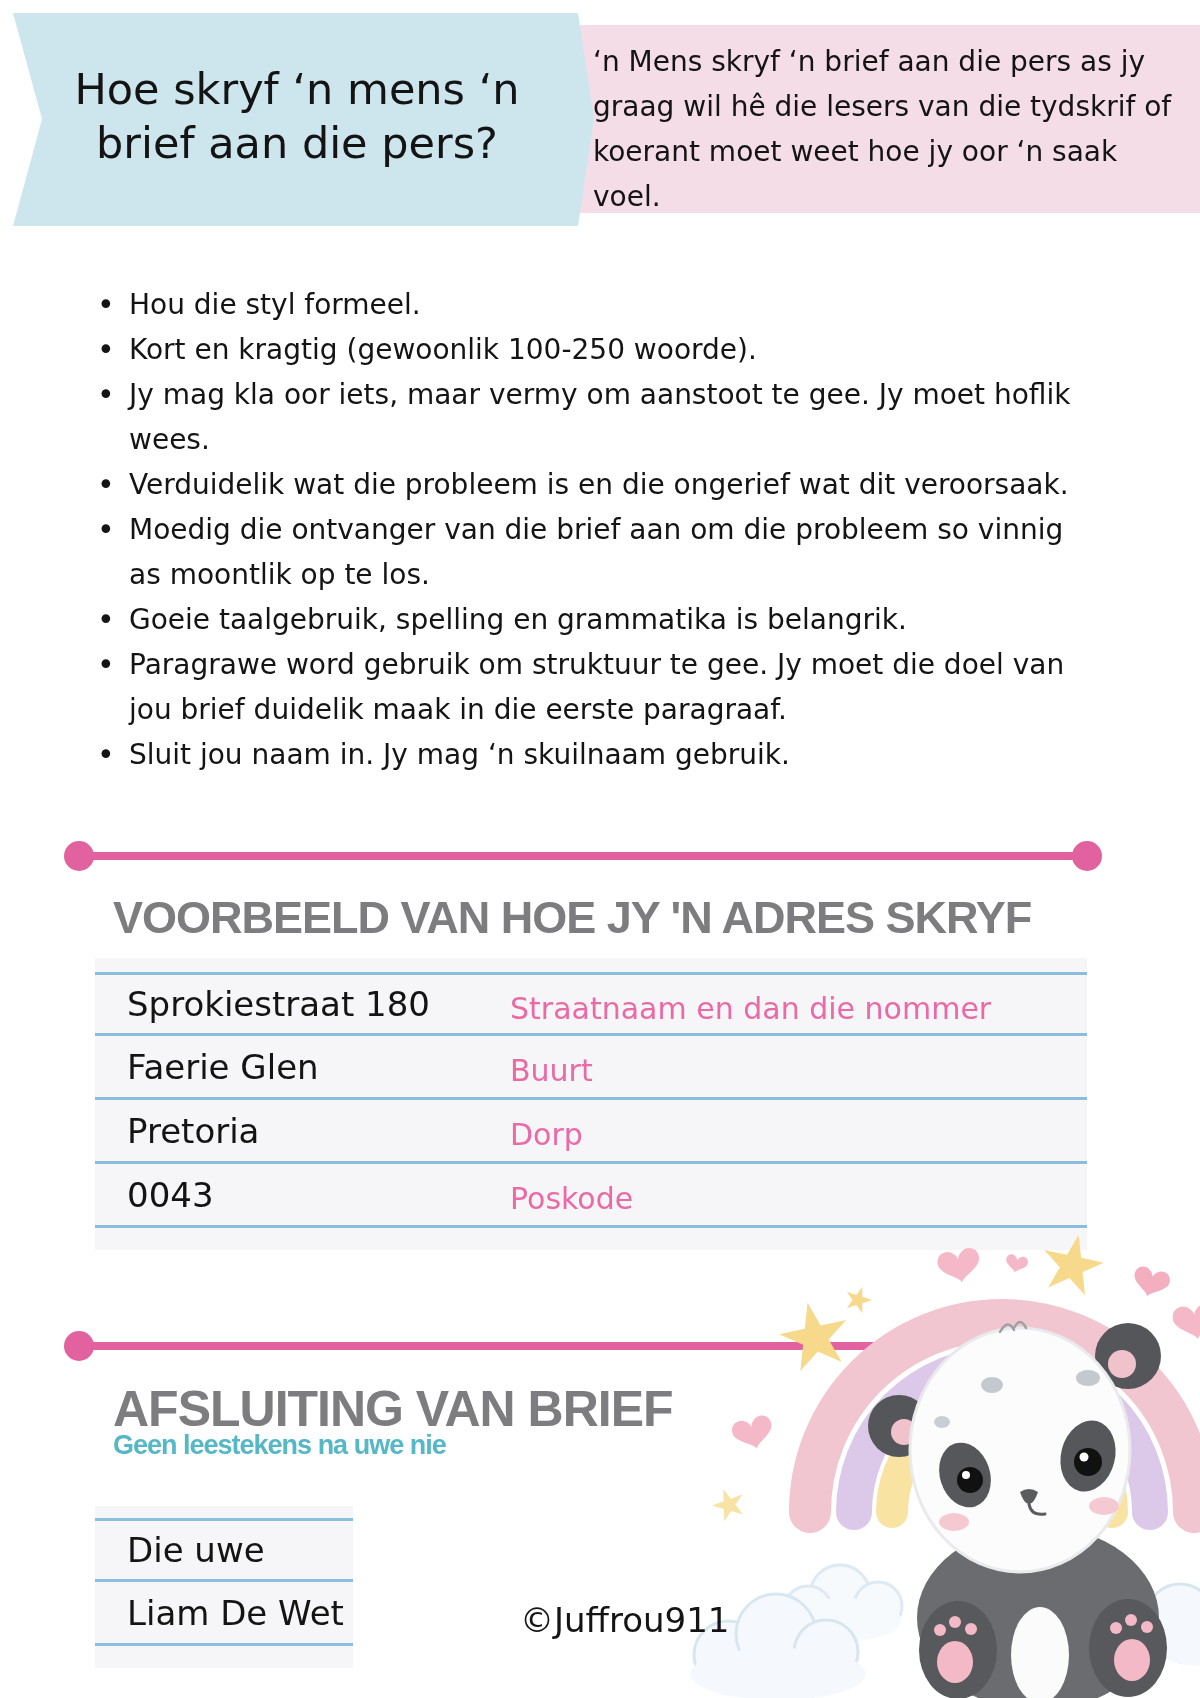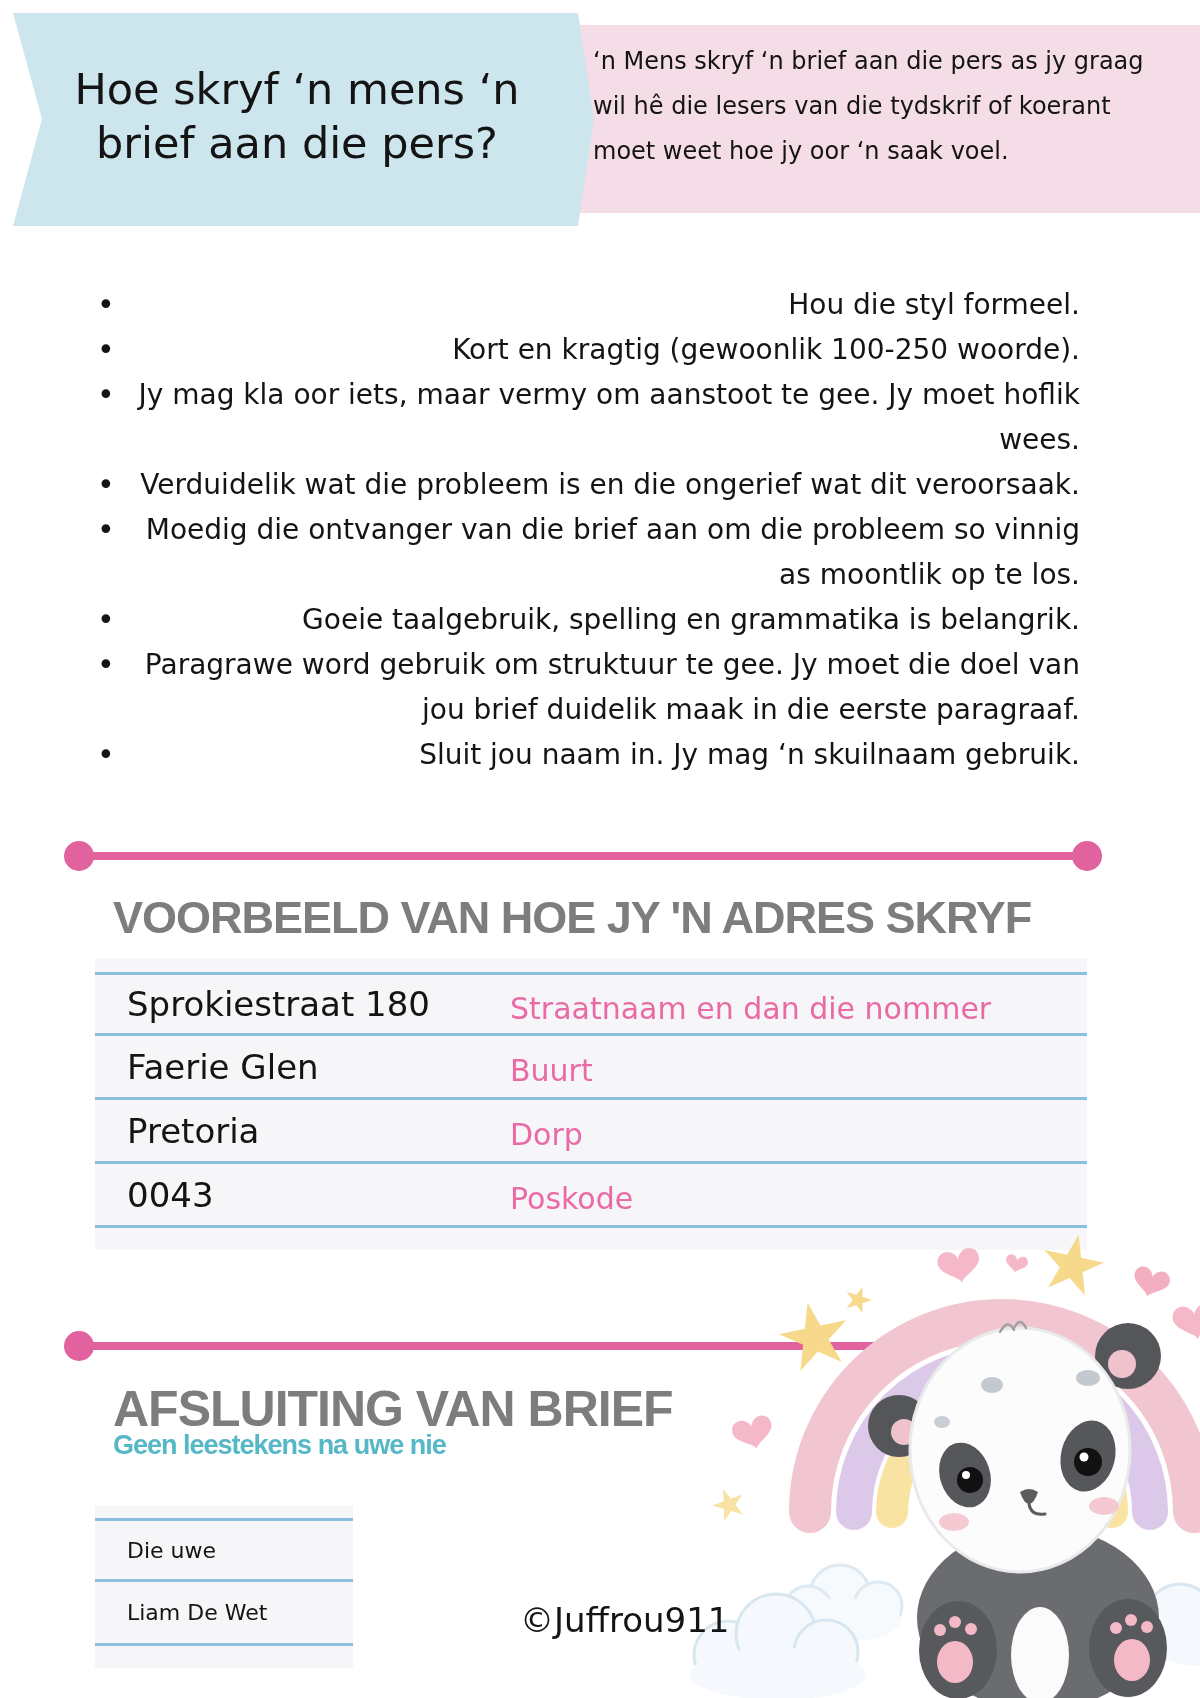--- a/index.html
+++ b/index.html
@@ -9,39 +9,39 @@
     background:#ffffff; overflow:hidden;
     font-family:"DejaVu Sans", sans-serif; color:#1c1c1c;
   }
   
   .intro-box {
     position:absolute; left:563px; top:25px; width:637px; height:188px;
     background:#f5dde8; z-index:1;
   }
   .intro-text {
     position:absolute; left:30px; top:14px; width:585px;
-    font-size:24px; line-height:45px; color:#141414;
+    font-size:28px; line-height:45px; color:#141414;
   }
   .banner-svg { position:absolute; left:0; top:0; width:610px; height:240px; z-index:2; }
   .banner-title {
     position:absolute; left:42px; top:62px; width:510px; z-index:3;
     text-align:center; font-size:43px; line-height:54px; color:#141414;
   }
   
   .h-dark {
     position:absolute; left:95px; top:226px;
     font-family:"Liberation Sans", sans-serif; font-weight:bold;
     font-size:48px; letter-spacing:-1px; color:#58595b; z-index:2;
   }
   .bullets {
     position:absolute; left:95px; top:282px; width:985px; list-style:none; z-index:2;
   }
   .bullets li {
     position:relative; padding-left:34px;
-    font-size:28px; line-height:45px; color:#141414;text-align:right;
+    font-size:28px; line-height:45px; color:#141414;
   }
   .bullets li::before {
     content:"\2022"; position:absolute; left:2px; top:0;
     font-size:30px; line-height:45px; color:#141414;
   }
   
   .divider { position:absolute; height:8px; background:#e2619f; border-radius:4px; z-index:2; }
   .divider .dot {
     position:absolute; width:30px; height:30px; border-radius:50%;
     background:#e2619f; top:-11px; display:block;
@@ -75,21 +75,21 @@
     font-family:"Liberation Sans", sans-serif; font-weight:bold;
     font-size:27px; letter-spacing:-1px; color:#56b7c6;
   }
   .close-table {
     position:absolute; left:95px; top:1506px; width:258px;
     background:#f6f6f8; padding-top:12px; padding-bottom:22px; z-index:2;
   }
   .close-row {
     display:flex; align-items:center; height:64px;
     border-bottom:3px solid #8abfe0; padding-left:32px;
-    font-size:22px; color:#141414; white-space:nowrap;text-align:center;
+    font-size:34px; color:#141414; white-space:nowrap;text-align:center;
   }
   .close-row:first-child { border-top:3px solid #8abfe0; }
   .credit {
     position:absolute; left:520px; top:1600px; z-index:6;
     font-size:34px; color:#141414; white-space:nowrap;
   }
   
   .illus { position:absolute; left:640px; top:1150px; width:560px; height:548px; z-index:5; }
 </style>
 </head>

